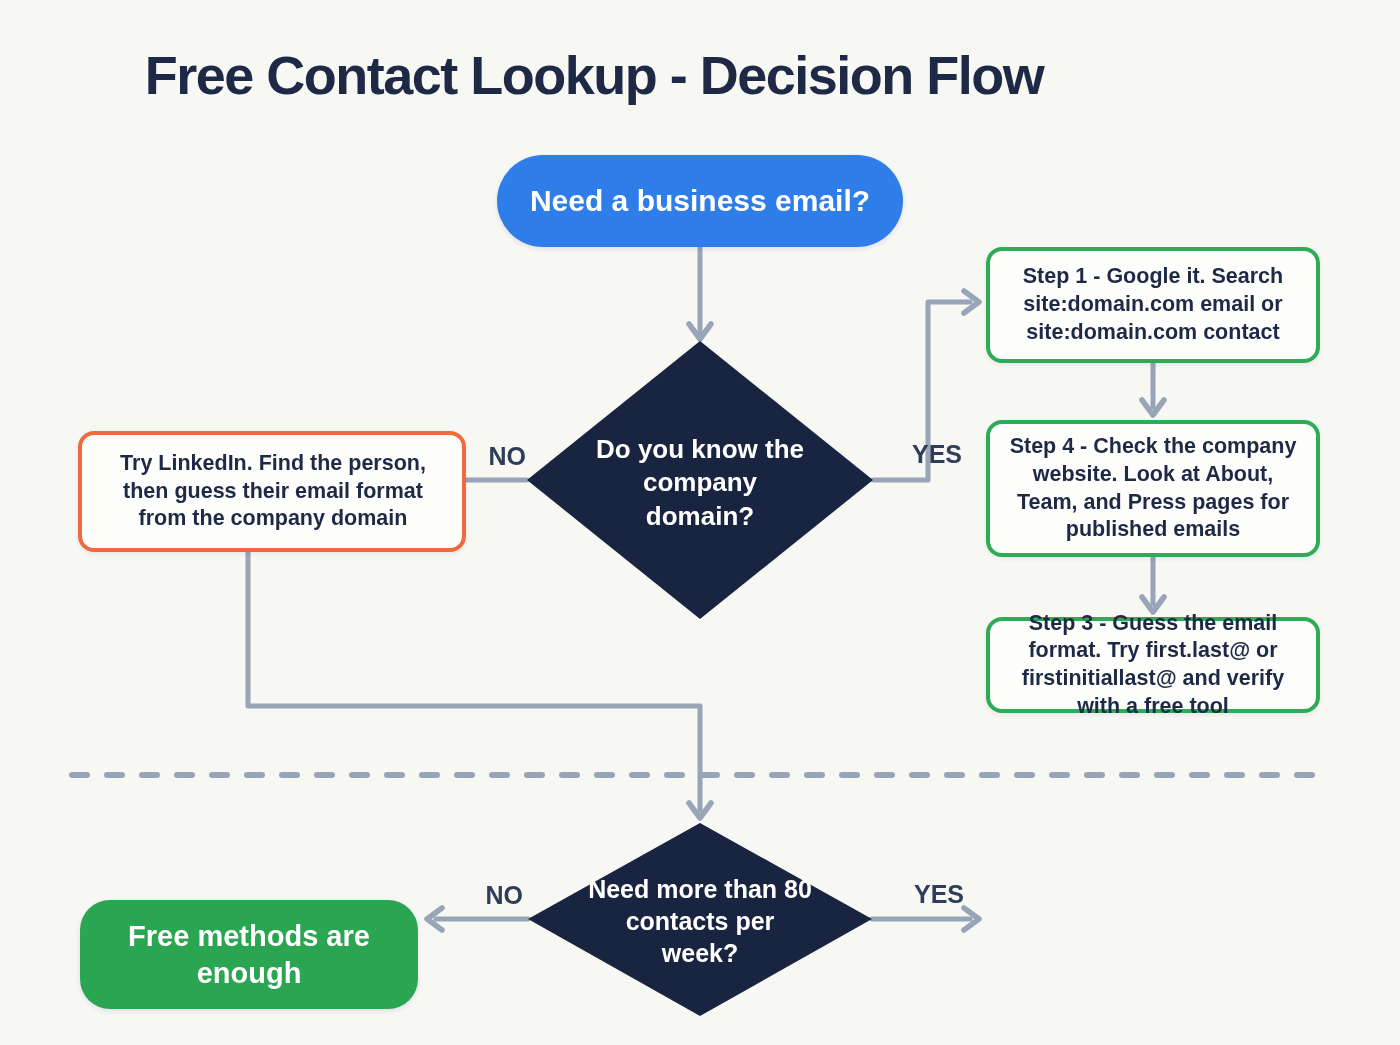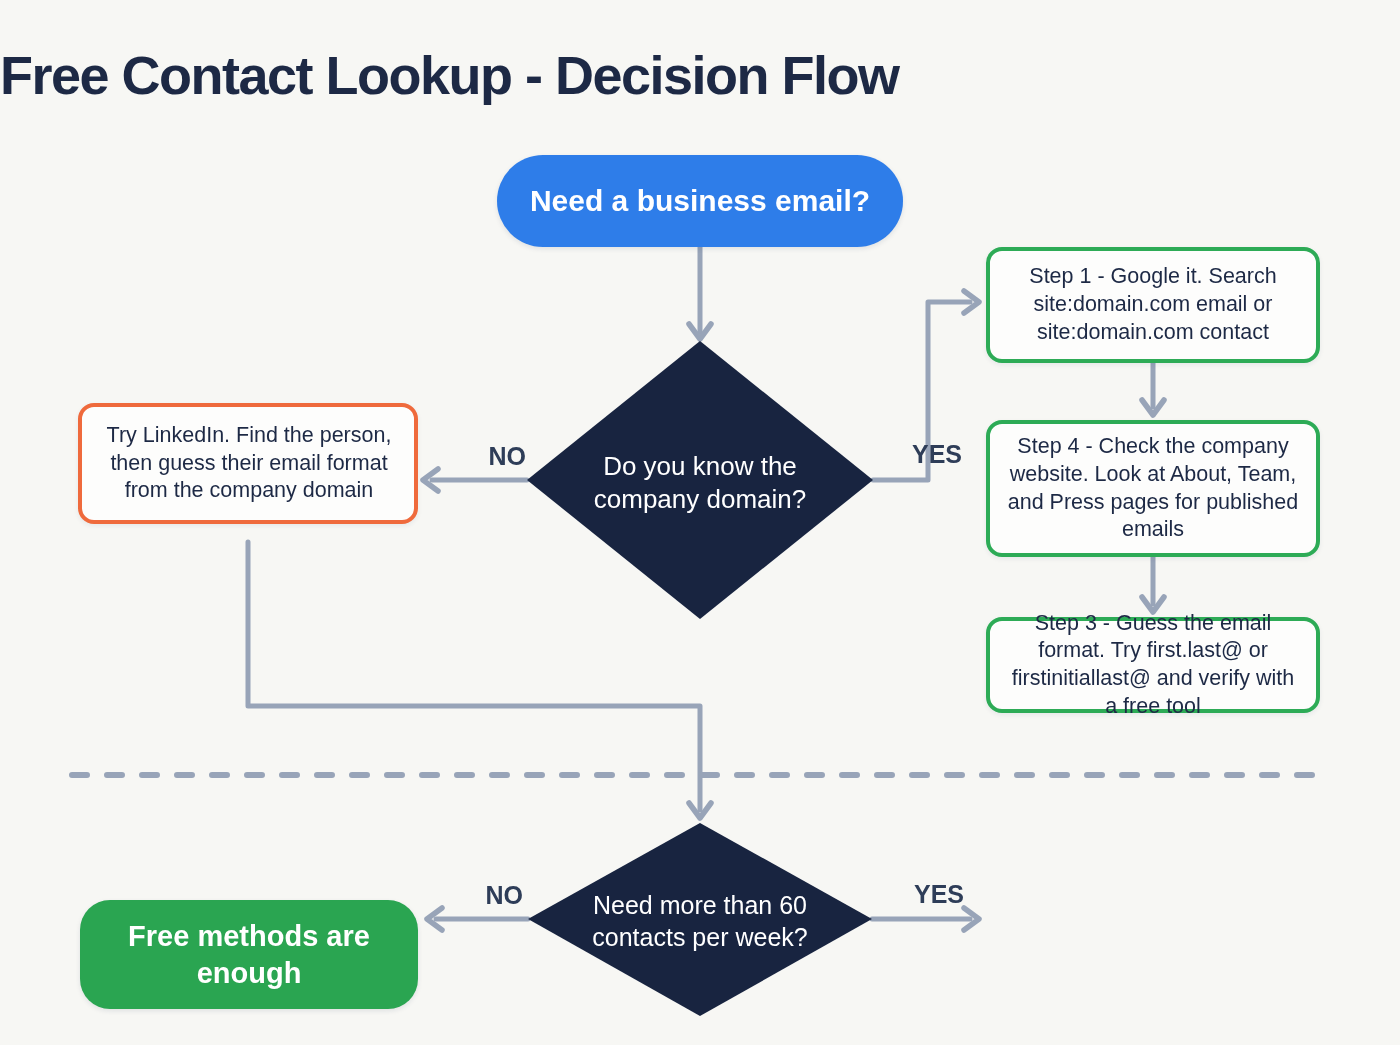--- a/index.html
+++ b/index.html
@@ -3,35 +3,35 @@
 <meta charset="utf-8">
 <style>
   :root{
     --bg:#f7f7f4; --ink:#1d2945; --blue:#2e7de9; --navy:#182440;
     --green:#2aa551; --green-border:#2dab56; --orange:#f2661f; --orange-border:#ef6a3c;
     --line:#98a4b8; --label:#2e3d58; --box-bg:#fdfdfc;
   }
   *{box-sizing:border-box;margin:0;padding:0}
   body{background:var(--bg);font-family:"Liberation Sans","DejaVu Sans",sans-serif;}
   .canvas{position:relative;width:1400px;height:1045px;background:var(--bg);overflow:hidden;}
-  .title{position:absolute;left:0;top:44px;width:1188px;
+  .title{position:absolute;left:0;top:44px;width:1188px;text-align:center;
          font-size:54px;font-weight:bold;letter-spacing:-1.5px;color:var(--ink);}
   svg.wires{position:absolute;left:0;top:0;width:1400px;height:1045px;}
   .line{stroke:var(--line);stroke-width:5;fill:none;stroke-linecap:round;stroke-linejoin:round;}
   .head{stroke:var(--line);stroke-width:5.5;fill:none;stroke-linecap:round;stroke-linejoin:round;}
   .dash{stroke:var(--line);stroke-width:6;fill:none;stroke-linecap:round;stroke-dasharray:15 20;}
   .diamond{fill:var(--navy);}
-  .node{position:absolute;display:flex;align-items:center;justify-content:center;text-align:center;}
+  .node{position:absolute;display:flex;align-items:center;justify-content:center;text-align:center;font-weight:bold;}
   .pill-start{left:497px;top:155px;width:406px;height:92px;border-radius:46px;background:var(--blue);
               color:#fff;font-weight:bold;font-size:30px;box-shadow:0 2px 5px rgba(20,40,80,.10);}
   .d1-text{left:590px;top:418px;width:220px;height:130px;color:#fff;font-size:26px;line-height:1.28;}
   .d2-text{left:588px;top:868px;width:224px;height:105px;color:#fff;font-size:25px;line-height:1.28;}
   .outline-box{background:var(--box-bg);color:var(--ink);font-size:21.5px;line-height:1.29;
                border-radius:16px;padding:8px 14px;box-shadow:0 2px 5px rgba(20,40,80,.07);}
-  .box-linkedin{left:78px;top:403px;width:340px;height:121px;border:4px solid var(--orange-border);padding-left:16px;}
+  .box-linkedin{left:78px;top:431px;width:388px;height:121px;border:4px solid var(--orange-border);padding-left:16px;}
   .box-step1{left:986px;top:247px;width:334px;height:116px;border:4px solid var(--green-border);}
   .box-step2{left:986px;top:420px;width:334px;height:137px;border:4px solid var(--green-border);}
   .box-step3{left:986px;top:617px;width:334px;height:96px;border:4px solid var(--green-border);}
   .pill-outcome{width:338px;height:109px;border-radius:30px;color:#fff;font-weight:bold;font-size:29px;
                 line-height:1.25;box-shadow:0 2px 5px rgba(20,40,80,.10);}
   .pill-free{left:80px;top:864px;background:var(--green);margin-top:36px;}
   .pill-paid{left:985px;top:864px;background:var(--orange);}
   .edge-label{position:absolute;width:90px;text-align:right;font-weight:bold;font-size:25px;color:var(--label);}
   .lbl-d1no{left:436px;top:442px;}
   .lbl-d1yes{left:872px;top:440px;}
@@ -80,21 +80,21 @@
   <div class="node d1-text">Do you know the company domain?</div>
 
   <div class="node pill-start">Need a business email?</div>
 
   <div class="node outline-box box-linkedin">Try LinkedIn. Find the person, then guess their email format from the company domain</div>
 
   <div class="node outline-box box-step1">Step 1 - Google it. Search site:domain.com email or site:domain.com contact</div>
   <div class="node outline-box box-step2">Step 4 - Check the company website. Look at About, Team, and Press pages for published emails</div>
   <div class="node outline-box box-step3">Step 3 - Guess the email format. Try first.last@ or firstinitiallast@ and verify with a free tool</div>
 
-  <div class="node d2-text">Need more than 60 contacts per week?</div>
+  <div class="node d2-text">Need more than 80 contacts per week?</div>
 
   <div class="node pill-outcome pill-free">Free methods are enough</div>
 
   <div class="edge-label lbl-d1no">NO</div>
   <div class="edge-label lbl-d1yes">YES</div>
   <div class="edge-label lbl-d2no">NO</div>
   <div class="edge-label lbl-d2yes">YES</div>
 
 </div>
 

